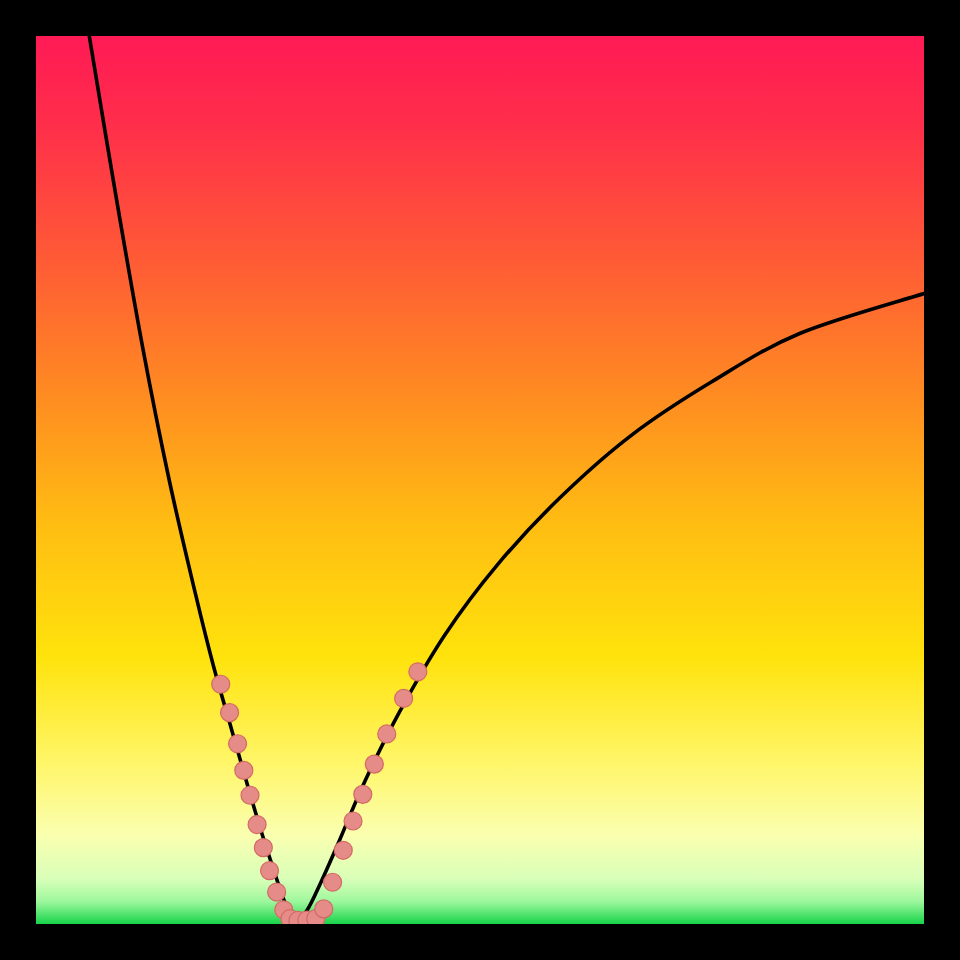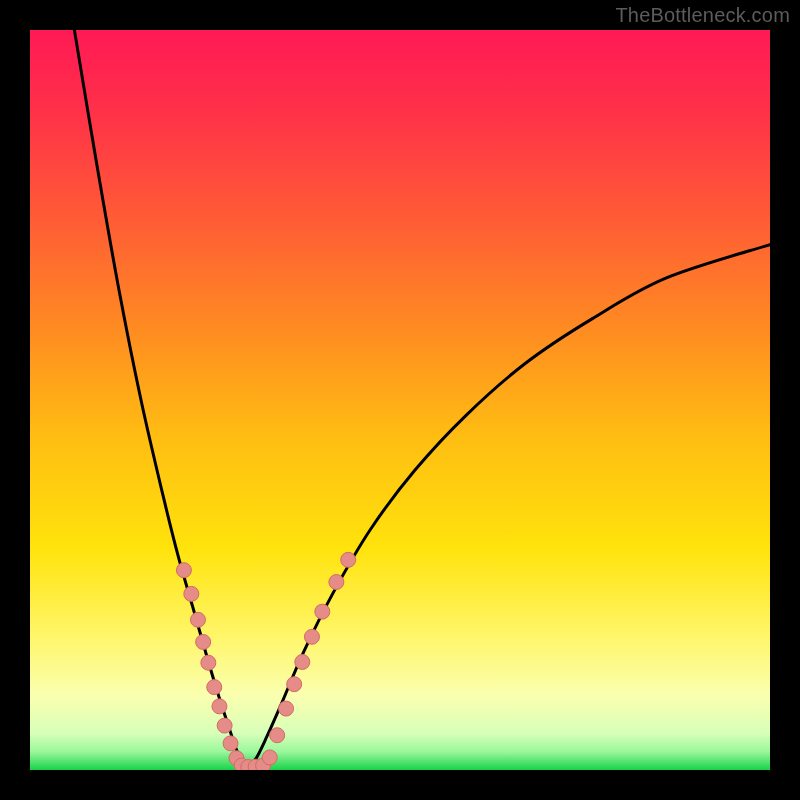--- a/index.html
+++ b/index.html
@@ -32,21 +32,20 @@
     font-size: 20px;
     font-weight: 500;
     letter-spacing: 0.2px;
     user-select: none;
   }
 </style>
 </head>
 <body>
 
 <div class="frame">
-  <div class="watermark">TheBottleneck.com</div>
   <svg class="plot" viewBox="0 0 740 740" preserveAspectRatio="none">
     <defs>
       <linearGradient id="bg-grad" x1="0" y1="0" x2="0" y2="1">
           <stop offset="0%" stop-color="#ff1a55"></stop>
           <stop offset="10%" stop-color="#ff2e4a"></stop>
           <stop offset="25%" stop-color="#ff5a36"></stop>
           <stop offset="40%" stop-color="#ff8a22"></stop>
           <stop offset="55.00000000000001%" stop-color="#ffbd12"></stop>
           <stop offset="70%" stop-color="#ffe30c"></stop>
           <stop offset="82%" stop-color="#fff66a"></stop>

